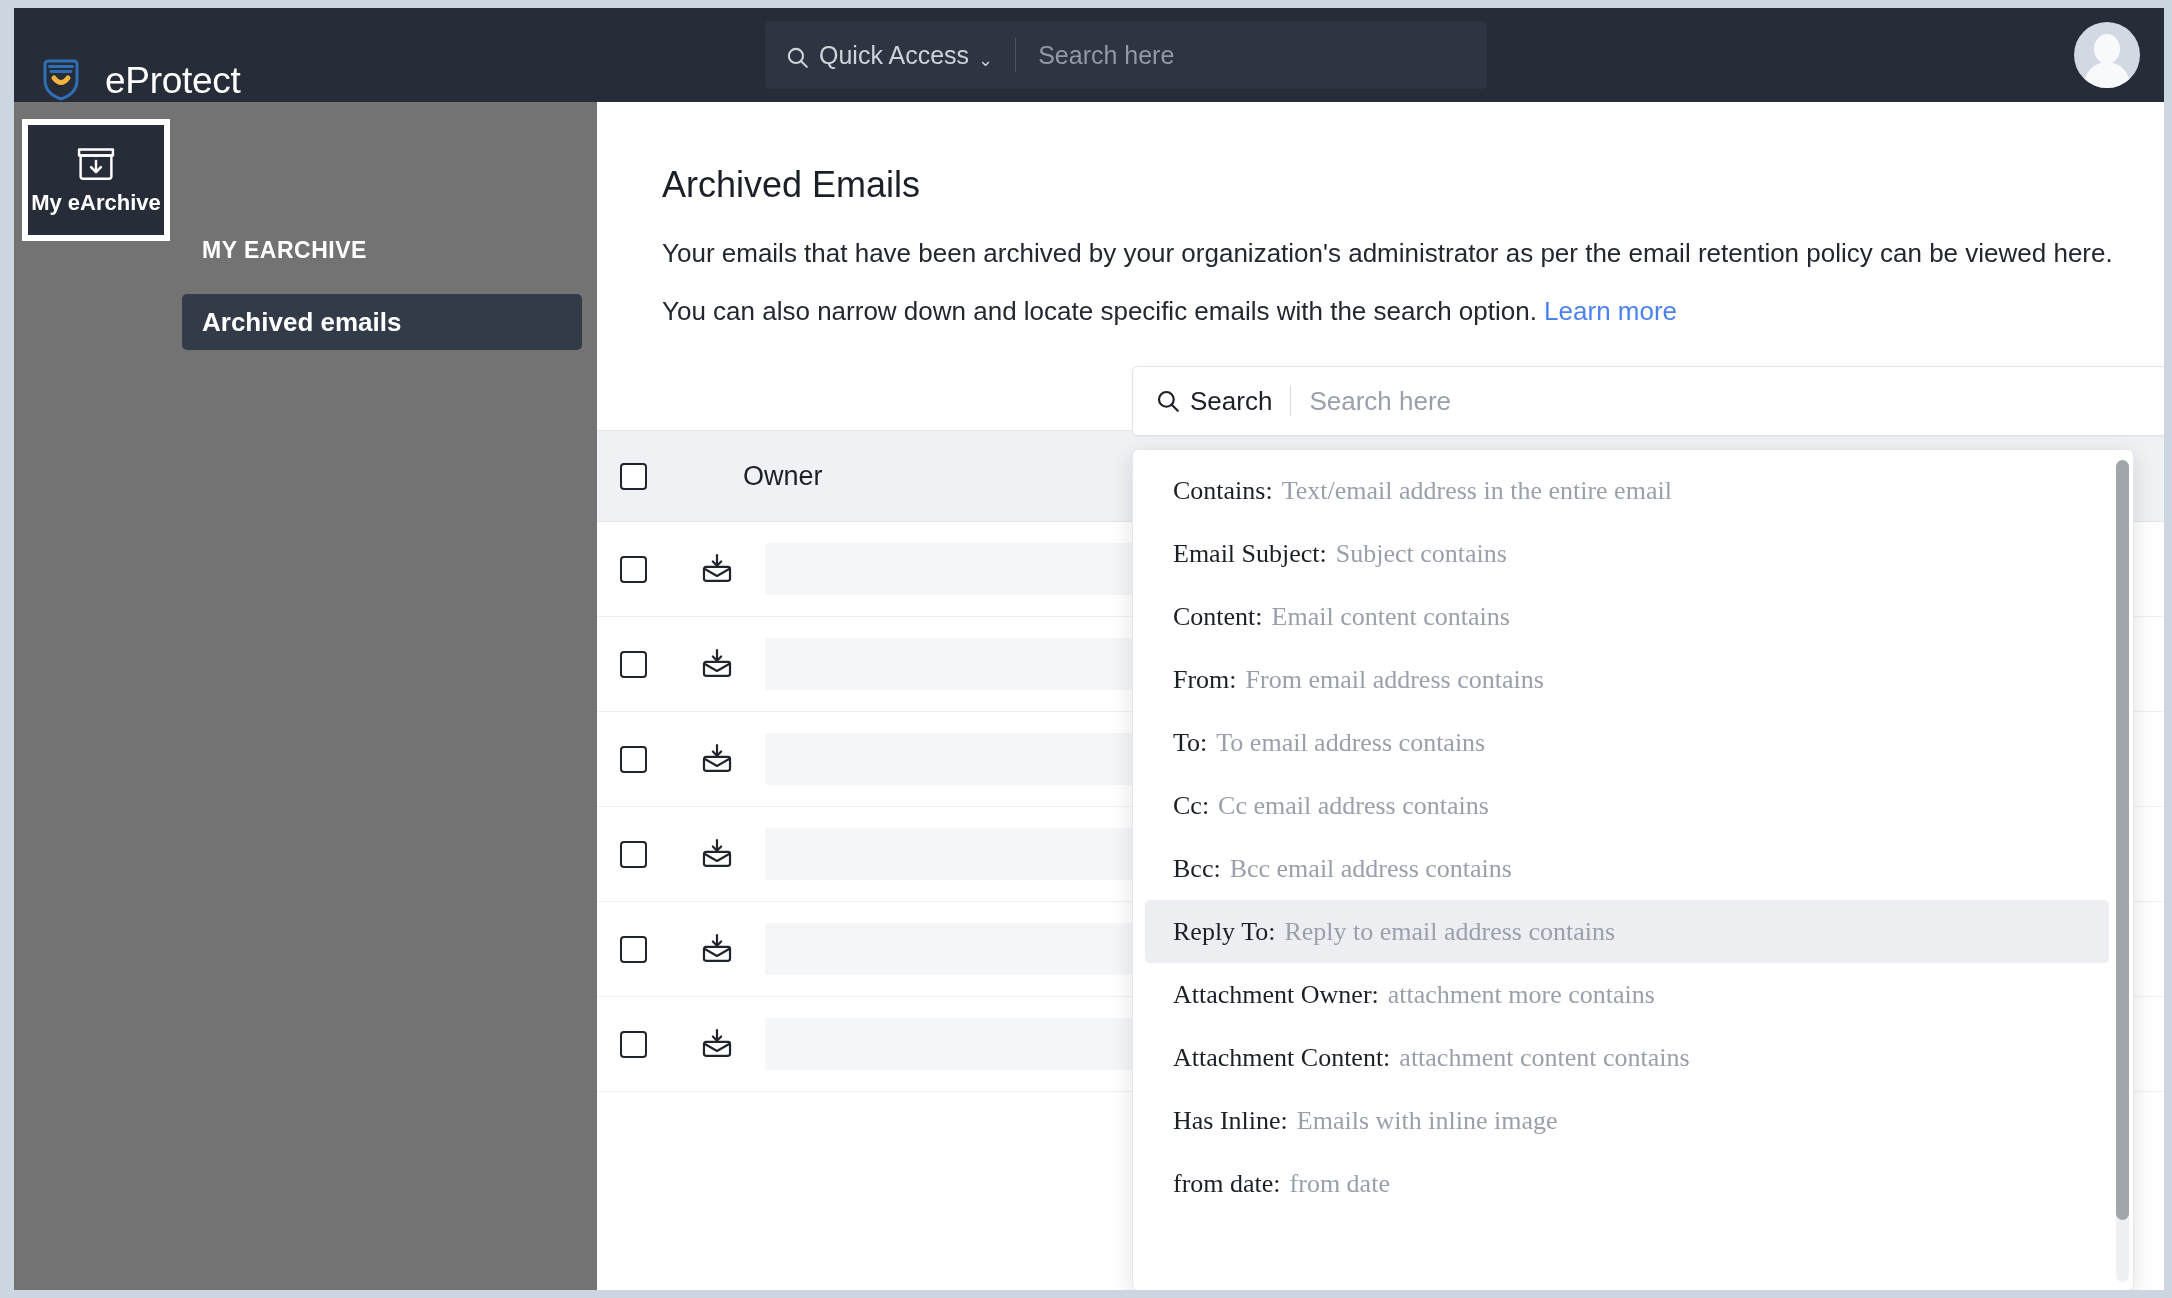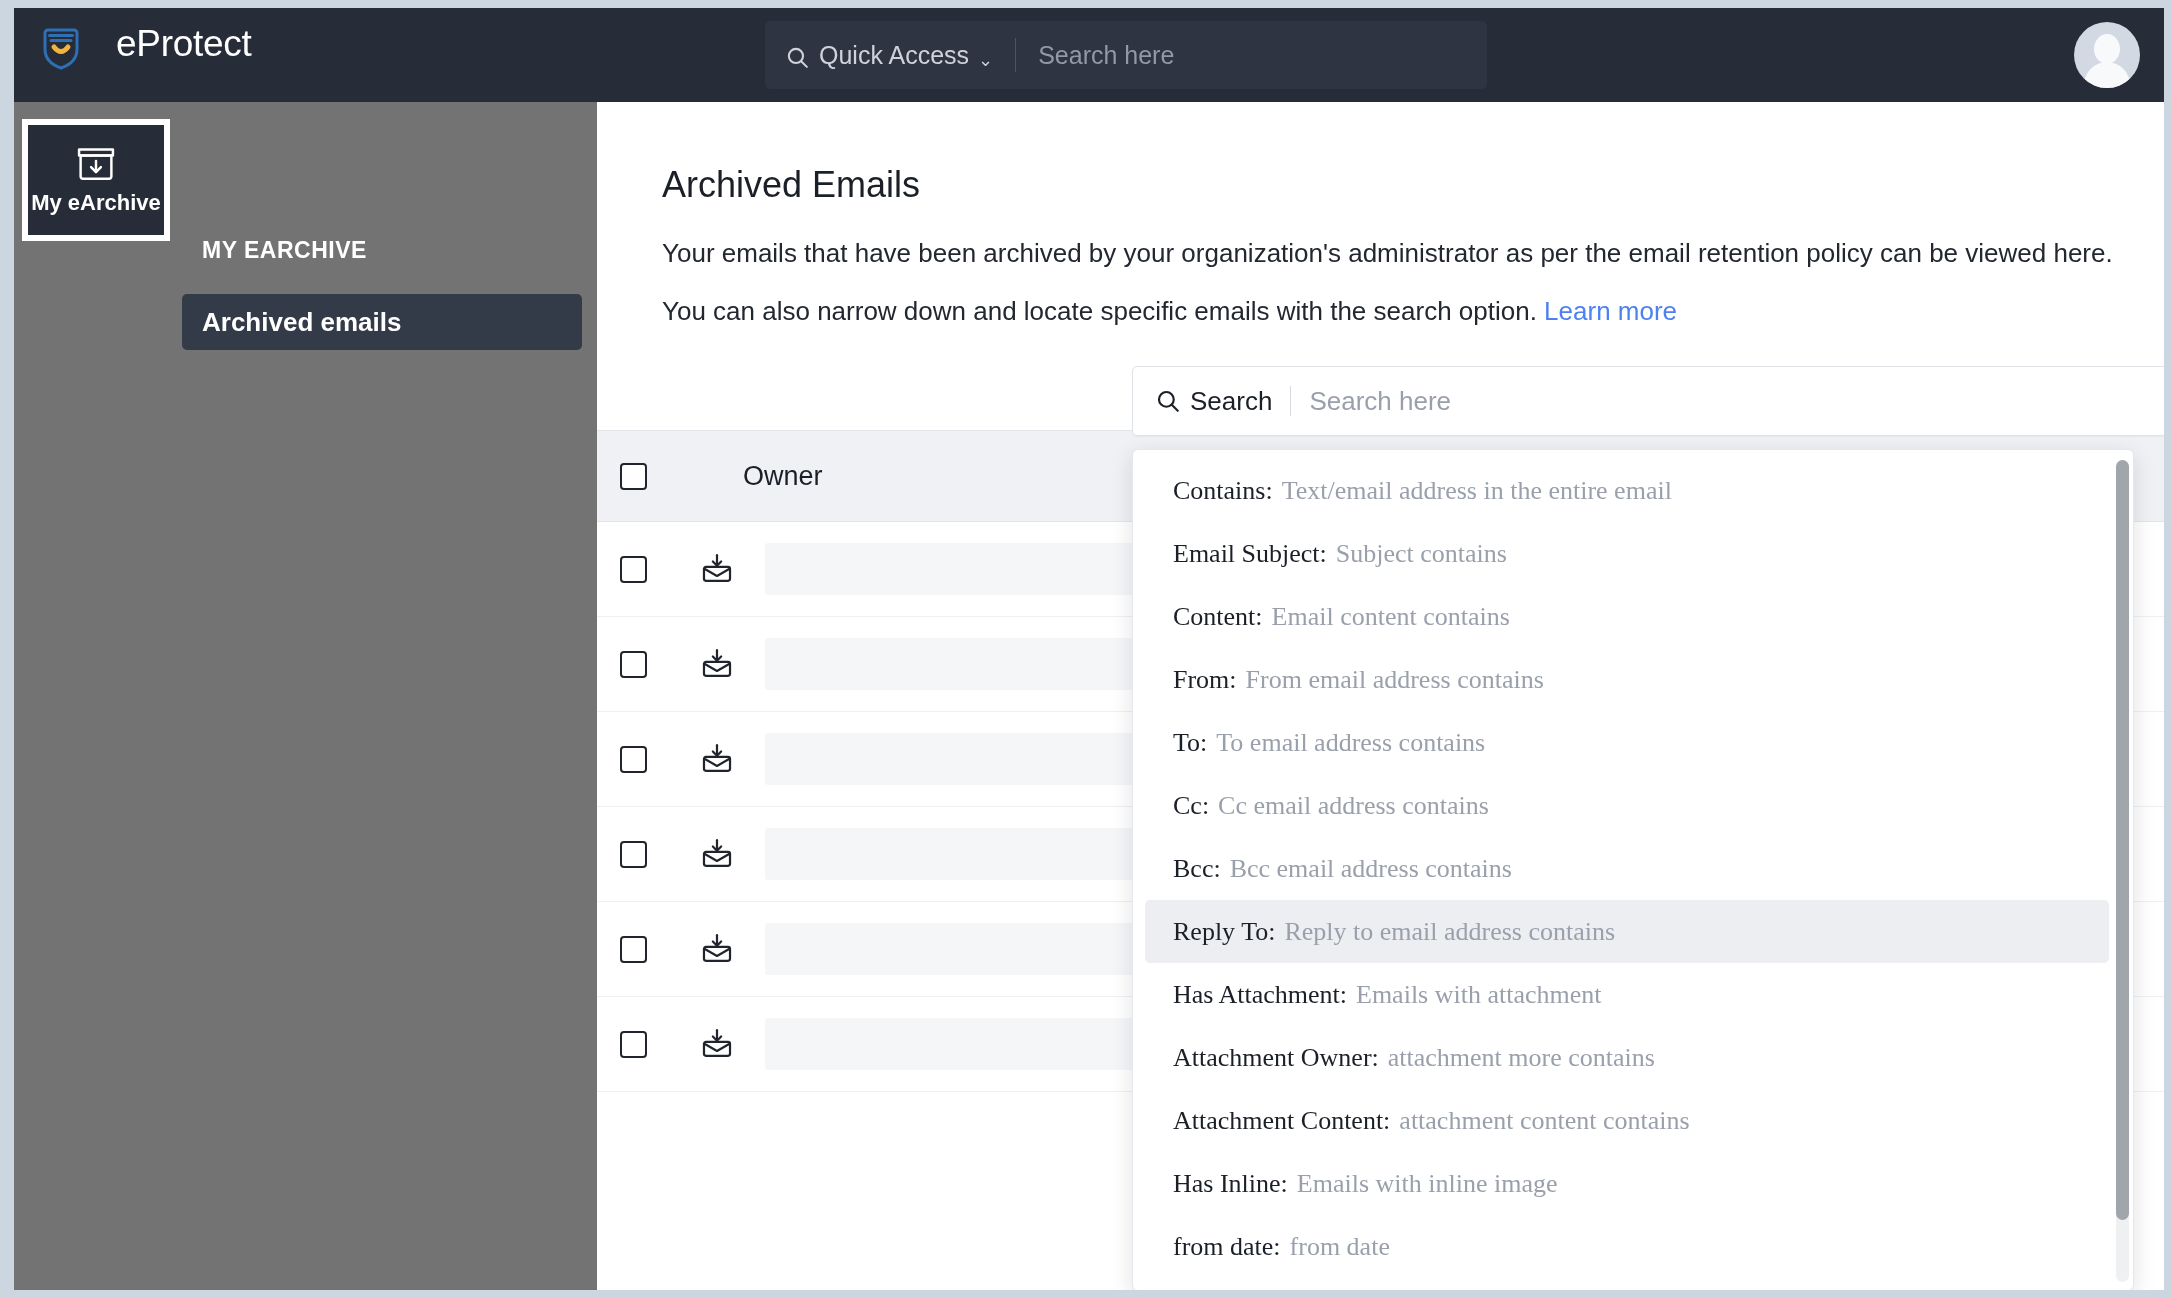--- a/index.html
+++ b/index.html
@@ -29,23 +29,22 @@
     width: 2150px;
     height: 94px;
     background: #262c38;
   }
 
   #brand {
     position: absolute;
     left: 24px; top: 0;
     height: 94px;
     display: flex;
-    align-items: flex-start;
-    gap: 32px;
-    margin-top: 15px;
+    align-items: flex-end;
+    gap: 21px;
   }
   #brand-logo { width: 46px; height: 48px; display: block; }
   #brand-name {
     color: #ffffff;
     font-size: 37px;
     letter-spacing: -0.3px;
   }
 
   #global-search {
     position: absolute;
@@ -571,24 +570,20 @@
           </div>
           <div class="suggestion">
             <span class="s-key">Bcc:</span>
             <span class="s-hint">Bcc email address contains</span>
           </div>
           <div class="suggestion active">
             <span class="s-key">Reply To:</span>
             <span class="s-hint">Reply to email address contains</span>
           </div>
           <div class="suggestion">
-            <span class="s-key">Has Attachment:</span>
-            <span class="s-hint">Emails with attachment</span>
-          </div>
-          <div class="suggestion">
             <span class="s-key">Attachment Owner:</span>
             <span class="s-hint">attachment more contains</span>
           </div>
           <div class="suggestion">
             <span class="s-key">Attachment Content:</span>
             <span class="s-hint">attachment content contains</span>
           </div>
           <div class="suggestion">
             <span class="s-key">Has Inline:</span>
             <span class="s-hint">Emails with inline image</span>

